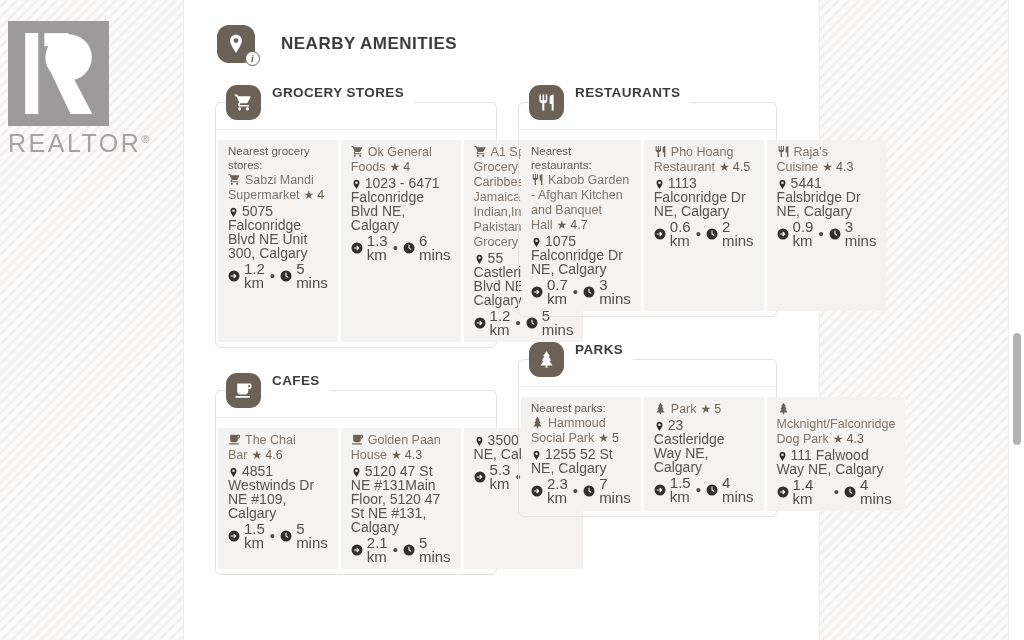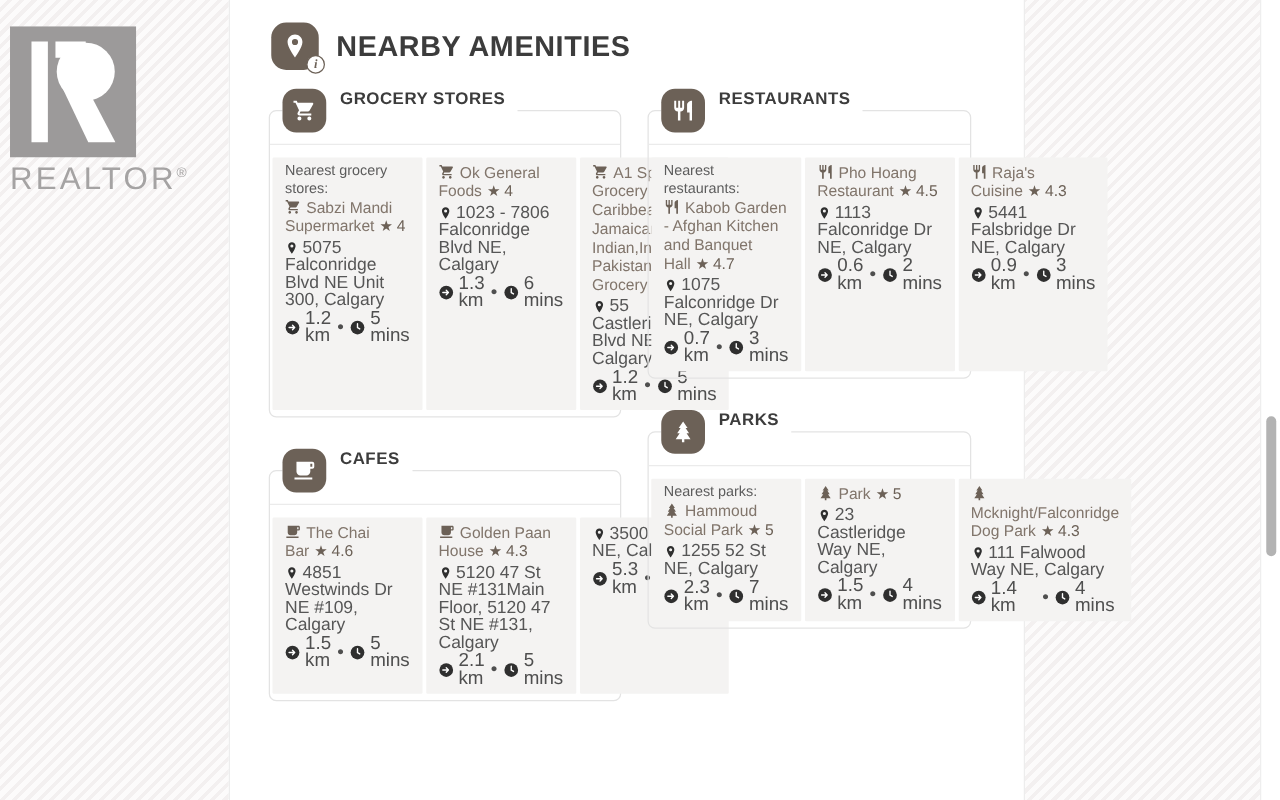--- a/index.html
+++ b/index.html
@@ -27,21 +27,21 @@
     border-left:1px solid #ededed;border-right:1px solid #ededed;
     padding:18px 0 0 31px;
   }
   .page-header{display:flex;align-items:center;gap:10px;margin:0 0 16px 2px}
   .header-chip{width:38px;height:38px;border-radius:12px;background:var(--accent);
     display:flex;align-items:center;justify-content:center;position:relative;flex:0 0 auto}
   .header-chip svg{width:22px;height:22px;color:#fff}
   .info-badge{position:absolute;right:-5px;bottom:-3px;width:15px;height:15px;border-radius:50%;
     background:#fff;border:1.5px solid var(--accent);color:var(--accent);
     font:italic bold 10px/11px "Liberation Serif",serif;display:flex;align-items:center;justify-content:center}
-  h1{margin:4px;font-size:23px;font-weight:700;color:var(--title-text);letter-spacing:.5px}
+  h1{margin:16px;font-size:17px;font-weight:700;color:var(--title-text);letter-spacing:.5px}
   .cols{display:flex;gap:21px}
   .col{width:282px}
   .col+.col{width:259px}
   
   .section{position:relative;border:1px solid var(--border);border-radius:6px;
     margin-top:16px;padding:26px 2px 5px}
   .section+.section{margin-top:42px}
   .sec-head{position:absolute;top:-18px;left:10px;display:flex;align-items:flex-start;gap:11px;
     background:#fff;padding:0 10px 0 0}
   .sec-icon{width:35px;height:35px;border-radius:11px;background:var(--accent);
@@ -163,21 +163,21 @@
   <div class="item">
 
     <div class="name-row">
       <svg class="name-ic">
                   <use href="#ic-cart"></use>
                 </svg><span class="name">Ok General Foods</span><span class="star">★</span><span class="rating">4</span>
     </div>
     <div class="addr-row">
       <svg class="pin-ic">
                   <use href="#ic-pin"></use>
-                </svg><span class="addr">1023 - 7806 Falconridge Blvd NE, Calgary</span>
+                </svg><span class="addr">1023 - 6471 Falconridge Blvd NE, Calgary</span>
     </div>
     <div class="dist-row">
       <svg class="round-ic">
                   <use href="#ic-directions"></use>
                 </svg>
       <span class="dist">1.3 km</span>
       <span class="sep">•</span>
       <svg class="round-ic">
                   <use href="#ic-clock"></use>
                 </svg>

